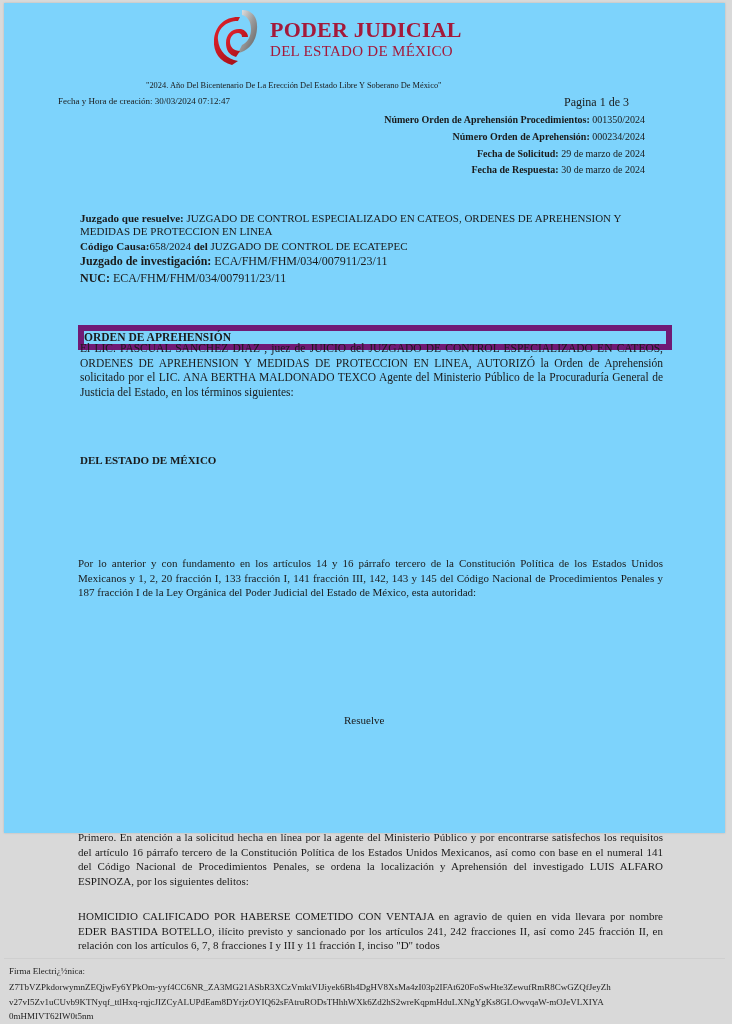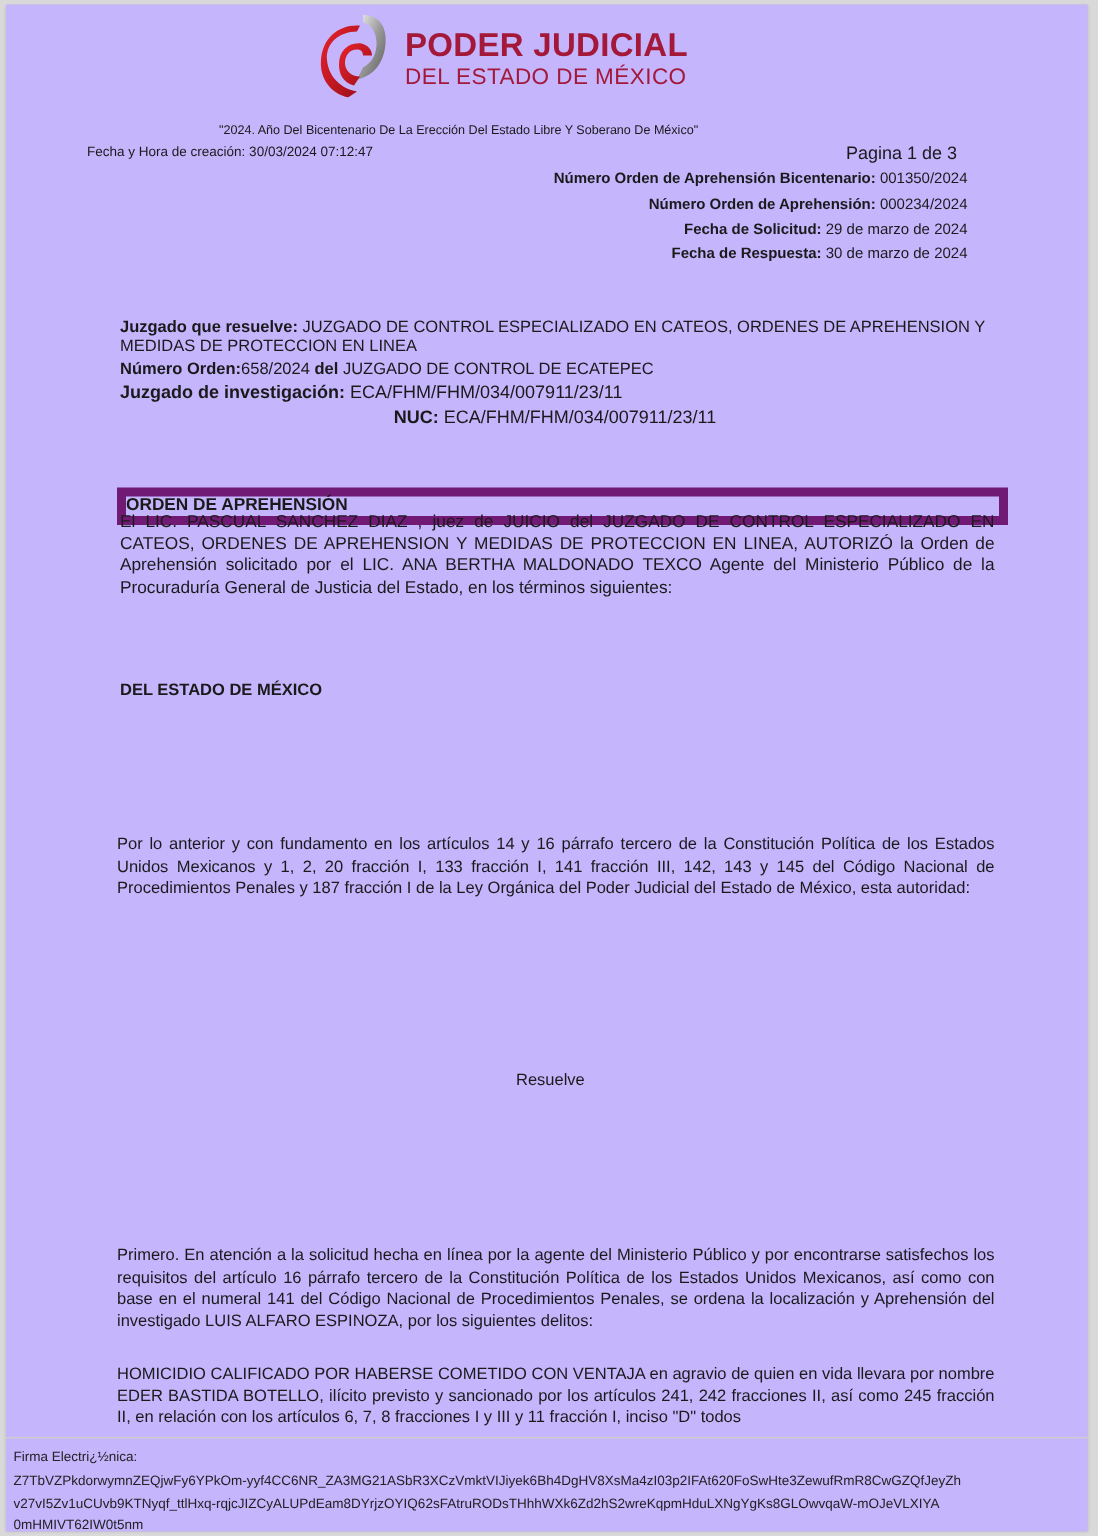--- a/index.html
+++ b/index.html
@@ -4,23 +4,24 @@
 <style>
   html, body { margin: 0; padding: 0; }
   body {
     width: 732px; height: 1024px; overflow: hidden;
     background: #d9d9d9;
     font-family: "Liberation Sans", sans-serif;
     color: #1a1a1a;
     position: relative;
   }
   .sheet {
-    position: absolute; left: 4px; top: 3px; width: 721px; height: 1018px;
-    background: #c4b5fd;
+    position: absolute; left: 4px; top: 3px; width: 721px; height: 830px;
+    background: #7dd3fc;
     box-shadow: 0 0 2px rgba(0,0,0,0.15);
+    font-family: Liberation Serif, serif;
   }
   .abs { position: absolute; white-space: nowrap; }
 
   
   .logo { position: absolute; left: 208px; top: 4px; width: 250px; height: 58px; }
   .logo svg { position: absolute; left: 0; top: 0; }
   .logo-title { position: absolute; left: 58px; top: 10px; font-size: 22px; font-weight: bold; color: #a4193a; letter-spacing: 0.2px; }
   .logo-sub { position: absolute; left: 58px; top: 36px; font-size: 15px; color: #a4193a; letter-spacing: 0.3px; }
 
   .motto { left: 142px; top: 78px; font-size: 8.4px; }
@@ -79,50 +80,50 @@
   </div>
 
   <div class="abs motto">"2024. Año Del Bicentenario De La Erección Del Estado Libre Y Soberano De México"</div>
   <div class="abs created">
     <span>Fecha y Hora de creación:</span>
     <span>30/03/2024 07:12:47</span>
   </div>
   <div class="abs pagina">Pagina 1 de 3</div>
 
   <div class="meta-line" style="top:111px;">
-    <b>Número Orden de Aprehensión Bicentenario:</b>
+    <b>Número Orden de Aprehensión Procedimientos:</b>
     <span>001350/2024</span>
   </div>
   <div class="meta-line" style="top:128px;">
     <b>Número Orden de Aprehensión:</b>
     <span>000234/2024</span>
   </div>
   <div class="meta-line" style="top:145px;">
     <b>Fecha de Solicitud:</b>
     <span>29 de marzo de 2024</span>
   </div>
   <div class="meta-line" style="top:161px;text-align:center;">
     <b>Fecha de Respuesta:</b>
     <span>30 de marzo de 2024</span>
   </div>
 
   <div class="block f11" style="top:209px;">
     <b>Juzgado que resuelve:</b>
     <span>JUZGADO DE CONTROL ESPECIALIZADO EN CATEOS, ORDENES DE APREHENSION Y MEDIDAS DE PROTECCION EN LINEA</span>
   </div>
   <div class="block f11" style="top:237px;">
-    <b>Número Orden:</b><span>658/2024</span>
+    <b>Código Causa:</b><span>658/2024</span>
     <b>del</b>
     <span>JUZGADO DE CONTROL DE ECATEPEC</span>
   </div>
   <div class="block f12" style="top:251px;">
     <b>Juzgado de investigación:</b>
     <span>ECA/FHM/FHM/034/007911/23/11</span>
   </div>
-  <div class="block f12" style="top:268px;text-align:center;">
+  <div class="block f12" style="top:268px;">
     <b>NUC:</b>
     <span>ECA/FHM/FHM/034/007911/23/11</span>
   </div>
 
   <div class="orden-box">ORDEN DE APREHENSIÓN</div>
   <div class="block justify orden-body">El LIC. PASCUAL SANCHEZ DIAZ , juez de JUICIO del JUZGADO DE CONTROL ESPECIALIZADO EN CATEOS, ORDENES DE APREHENSION Y MEDIDAS DE PROTECCION EN LINEA, AUTORIZÓ la Orden de Aprehensión solicitado por el LIC. ANA BERTHA MALDONADO TEXCO Agente del Ministerio Público de la Procuraduría General de Justicia del Estado, en los términos siguientes:</div>
 
   <div class="block fiscal">
     <div>DEL ESTADO DE MÉXICO</div>
   </div>

